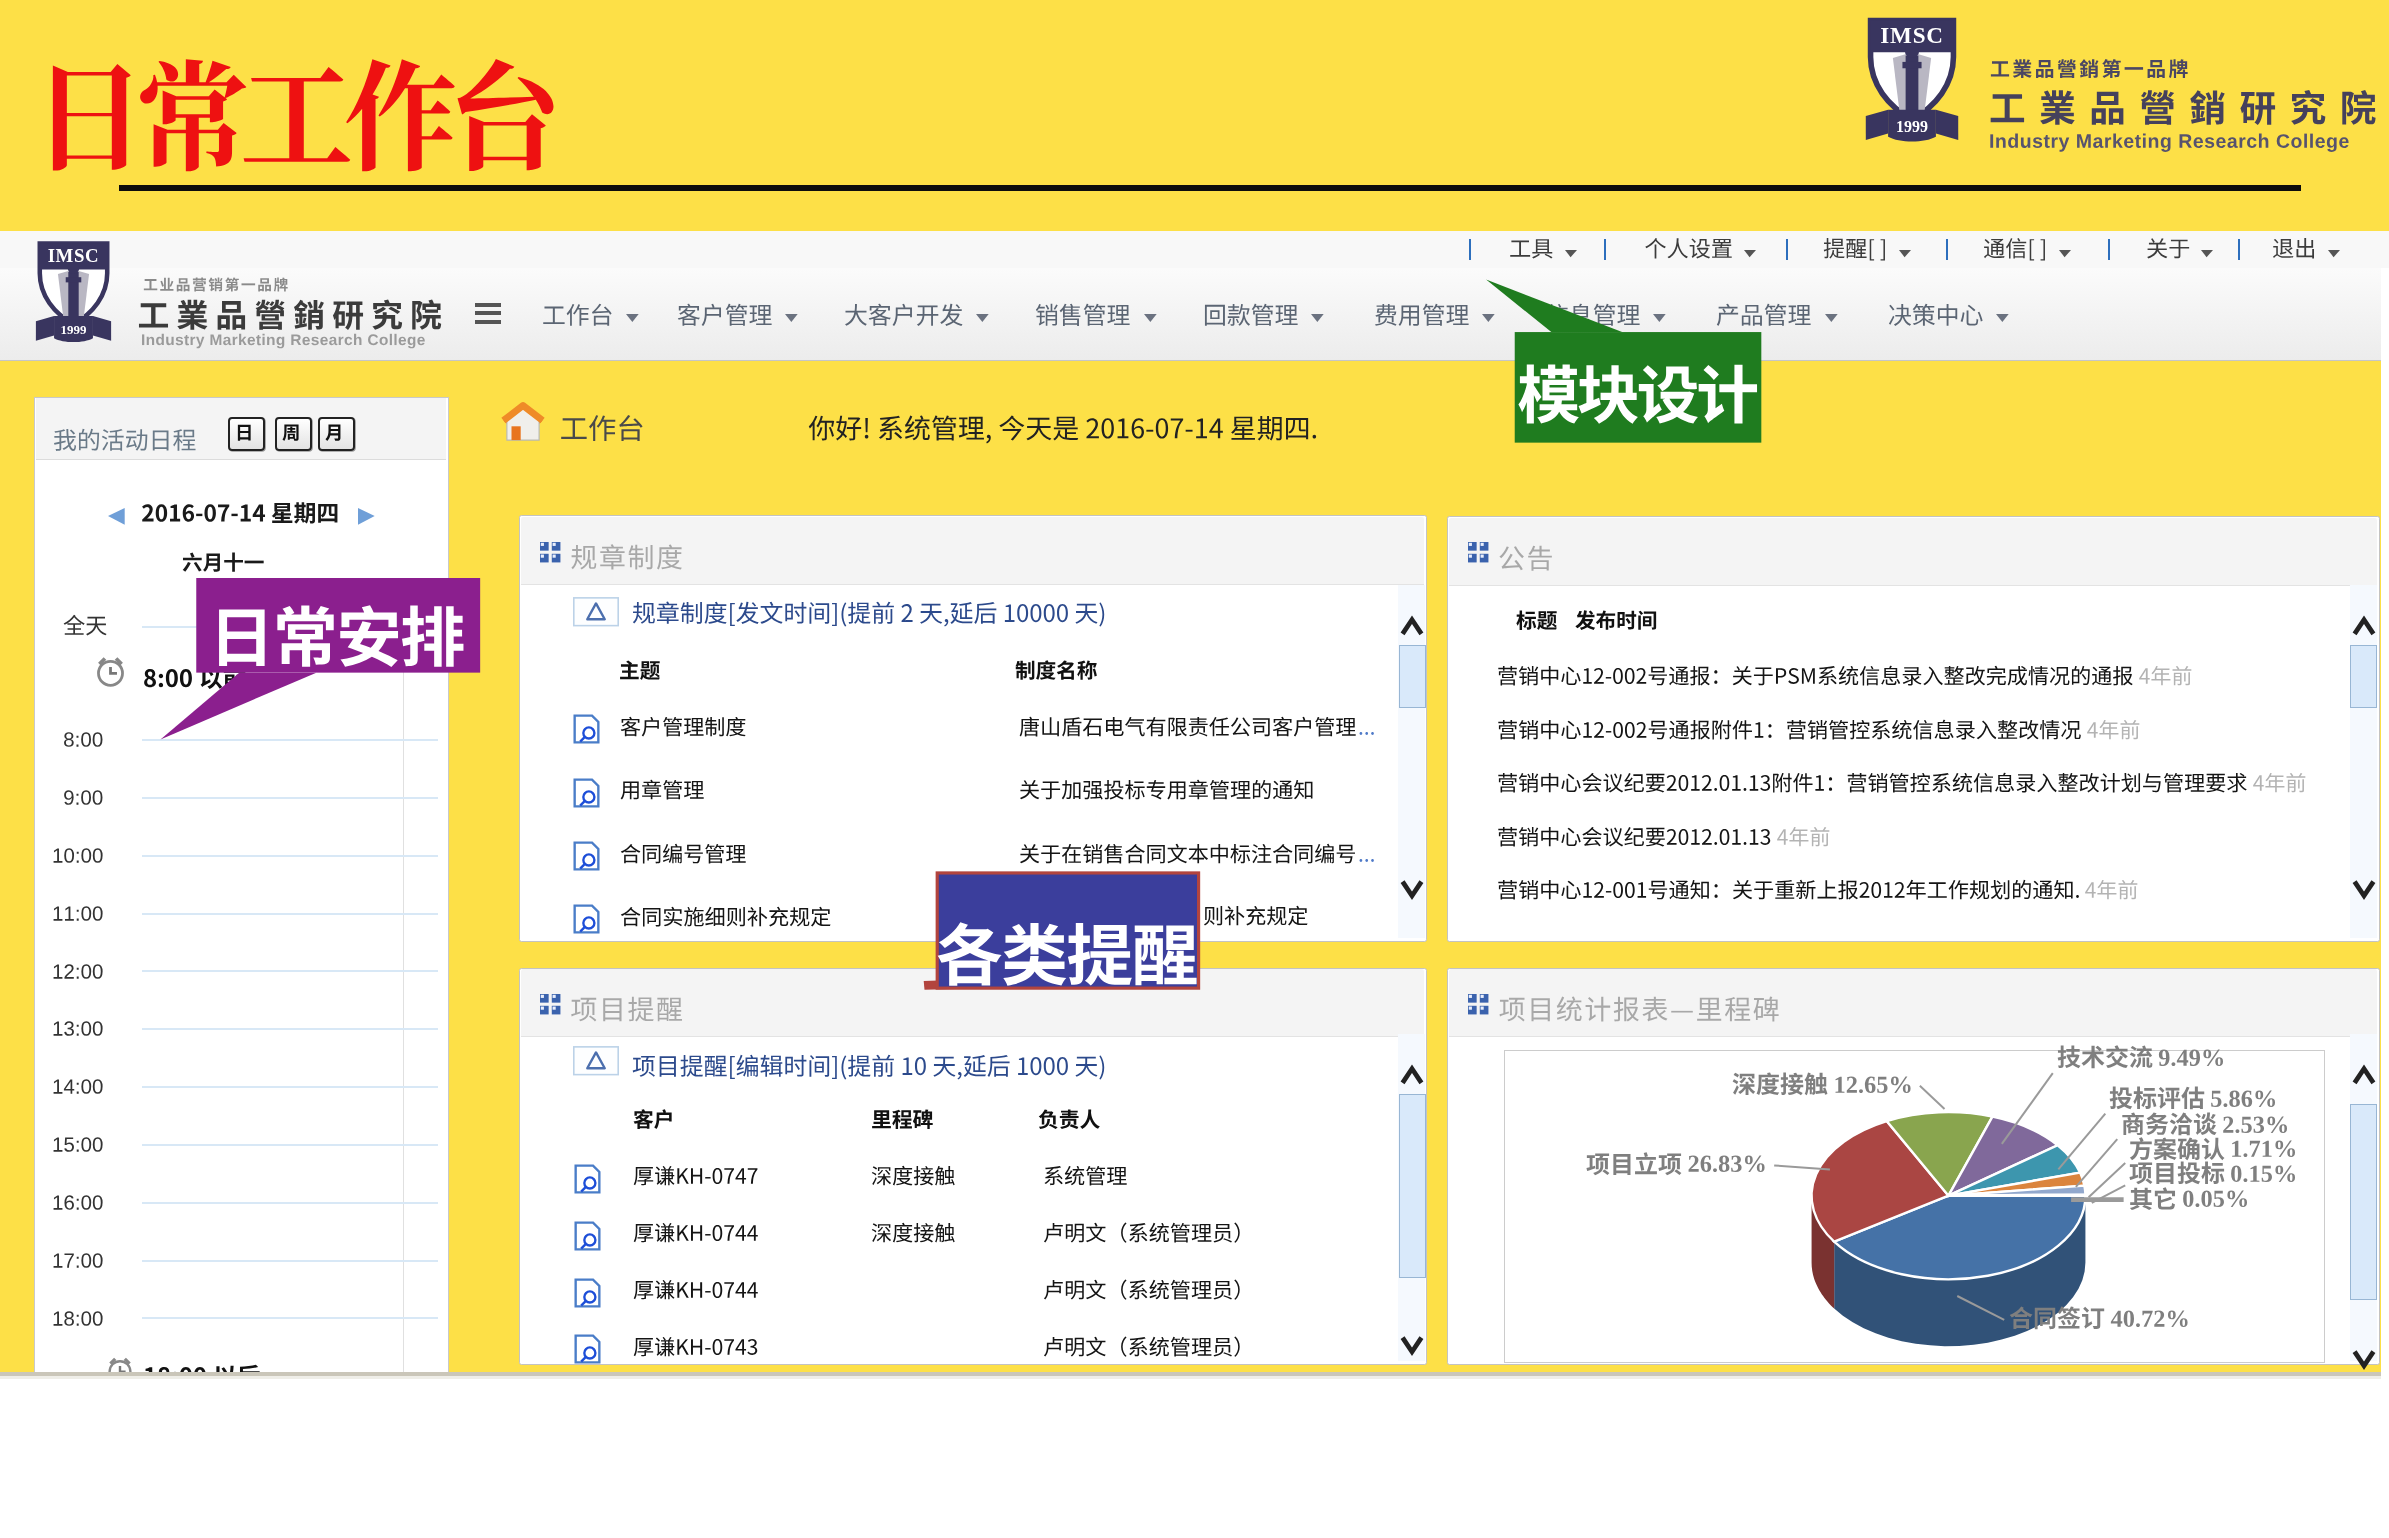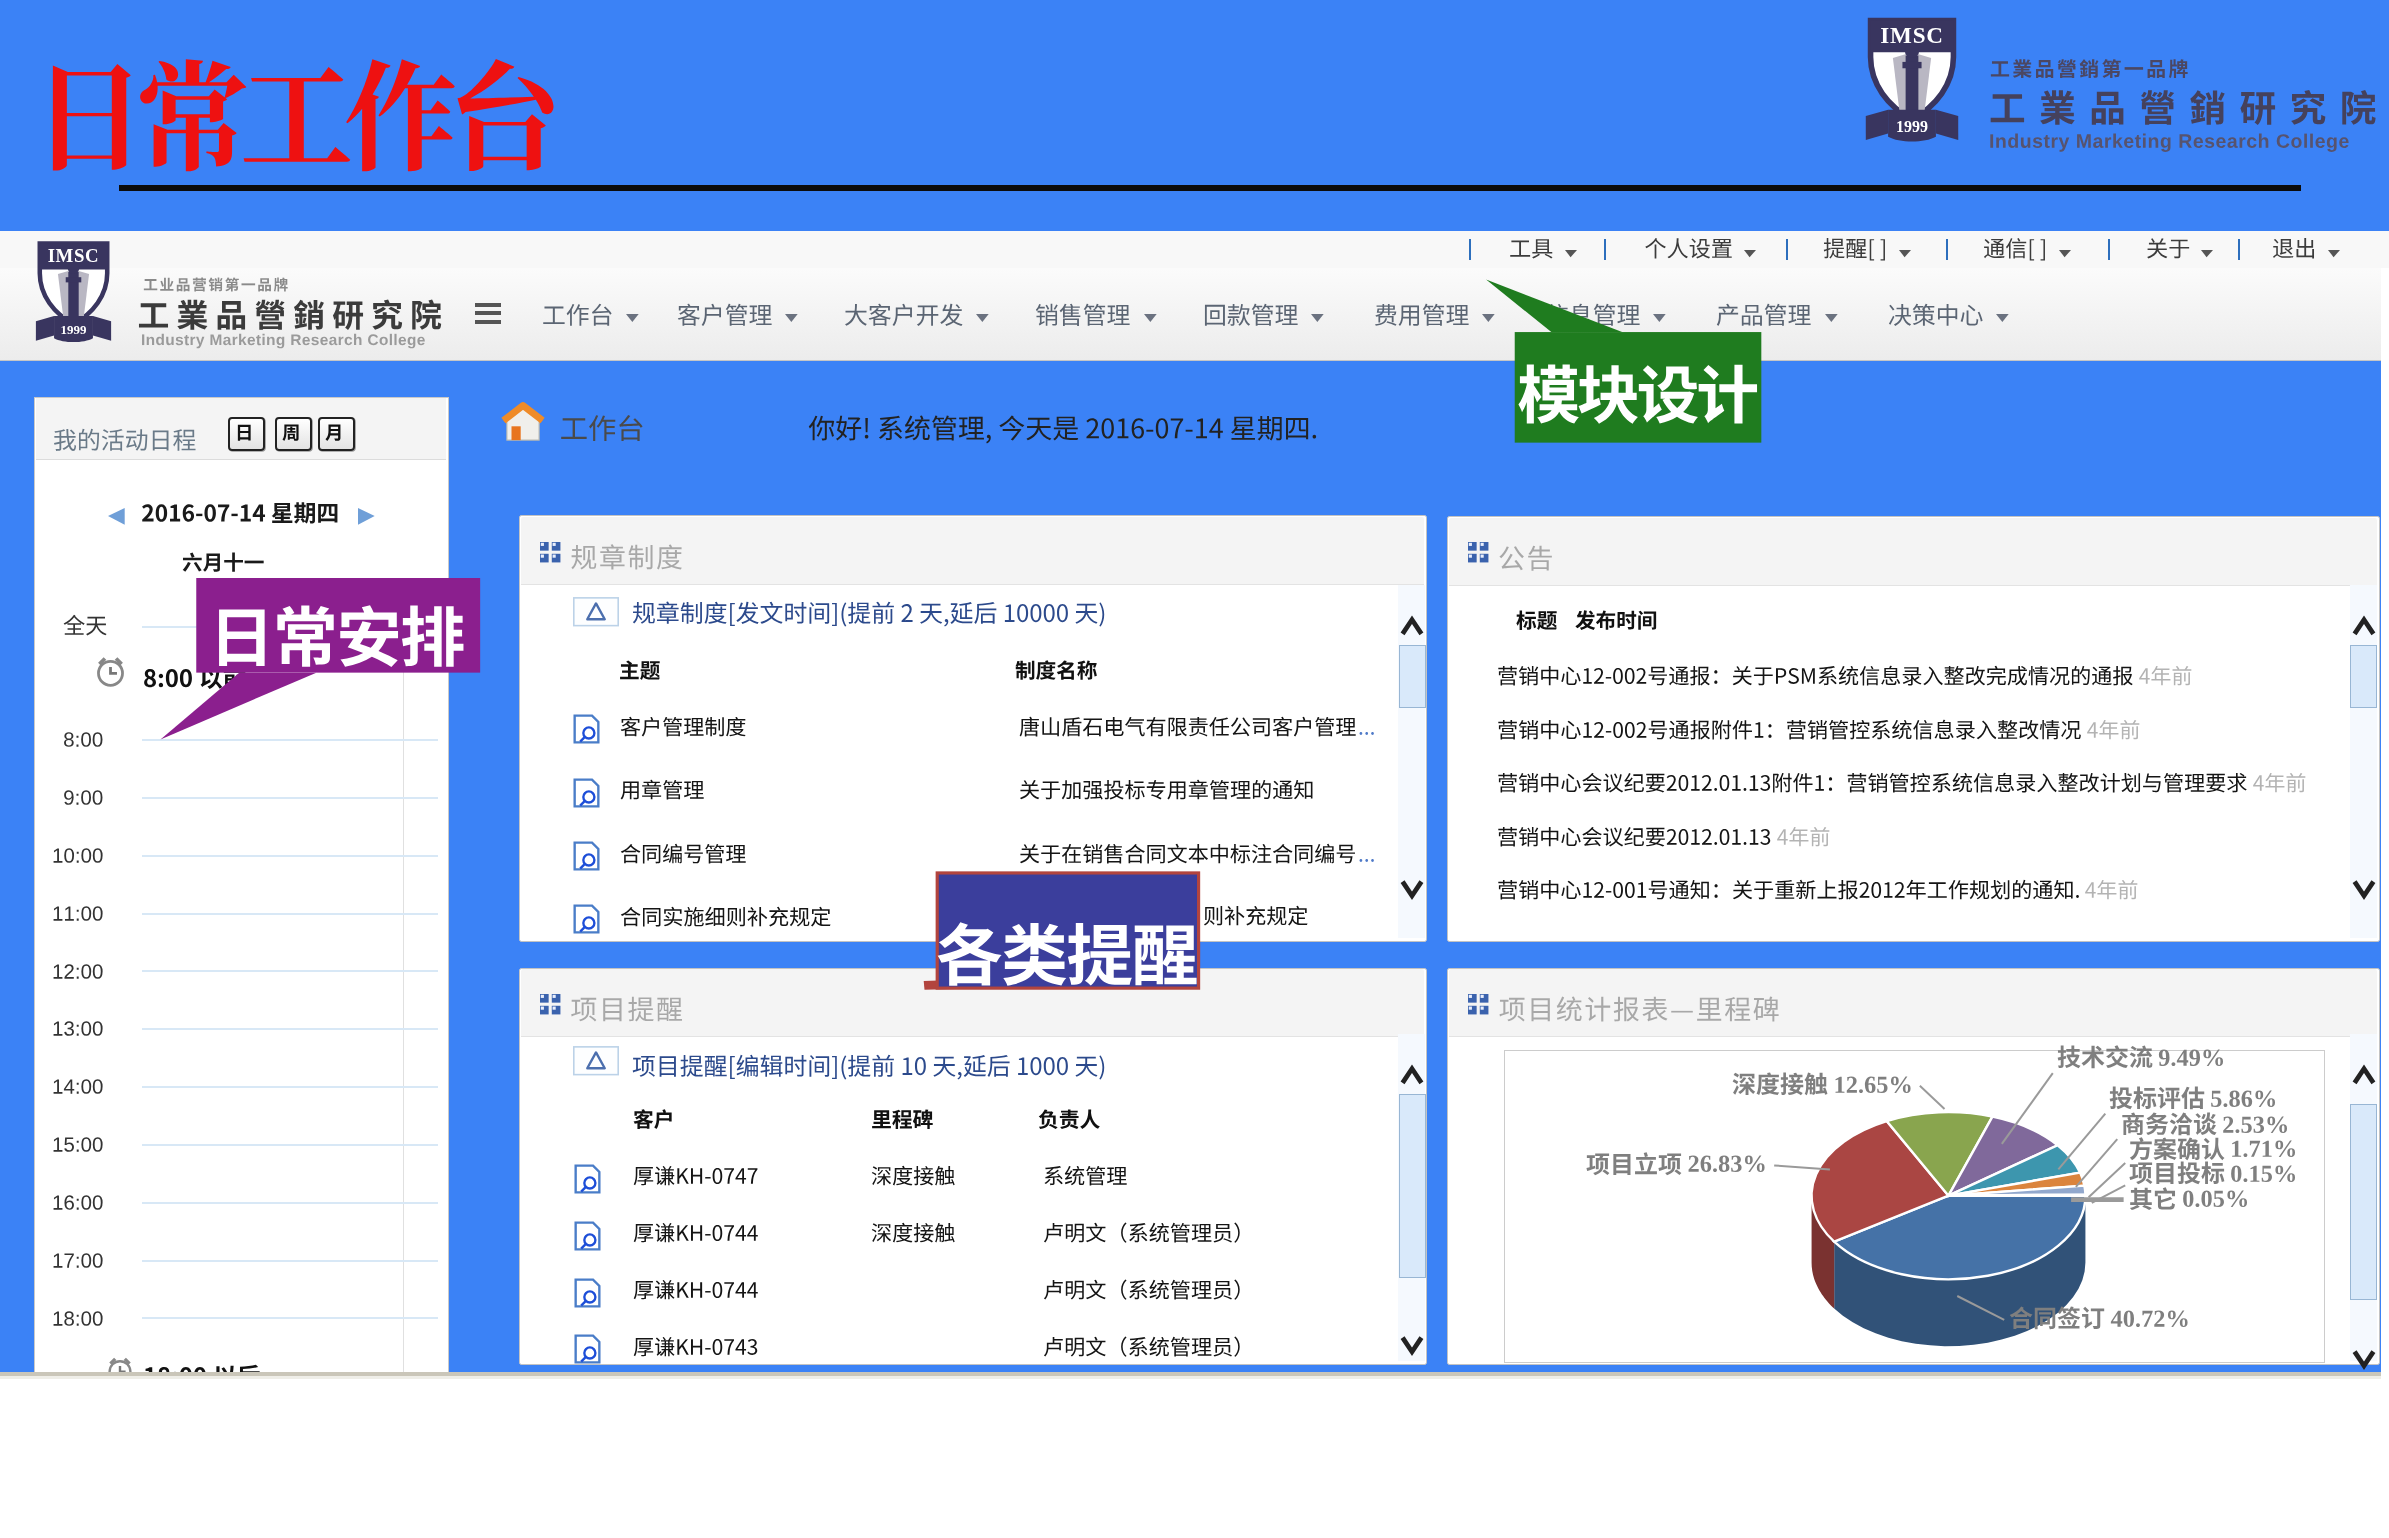--- a/index.html
+++ b/index.html
@@ -1,12 +1,12 @@
 <!DOCTYPE html>
-<html style="font-size:12.7px"><head><meta charset="utf-8"><style>html,body{margin:0;padding:0}#page{position:relative;width:2389px;height:1539px;background:#3b82f6;overflow:hidden;font-family:"Liberation Sans",sans-serif}#page div{position:absolute}.t{position:absolute;overflow:visible}</style></head><body>
+<html style="font-size:12.7px"><head><meta charset="utf-8"><style>html,body{margin:0;padding:0}#page{position:relative;width:2389px;height:1539px;background:#fde047;overflow:hidden;font-family:"Liberation Sans",sans-serif}#page div{position:absolute}.t{position:absolute;overflow:visible}</style></head><body>
 <div id="page">
     <svg width="0" height="0" style="position:absolute">
       <defs>
         <path id="g0" d="M703 371V44H307V371ZM703 400H307V714H703ZM184 742V-83H205C258 -83 307 -53 307 -37V16H703V-75H723C769 -75 828 -46 830 -36V694C850 698 863 706 870 715L752 809L693 742H316L184 796Z"></path>
         <path id="g1" d="M207 835 198 829C232 793 264 733 267 680C366 603 466 800 207 835ZM155 258V-50H172C218 -50 269 -25 269 -15V229H439V-89H459C518 -89 553 -57 553 -50V229H731V89C731 77 727 72 713 72C692 72 620 77 620 77V64C660 57 678 43 689 28C701 11 704 -14 706 -48C830 -38 846 5 846 78V210C867 214 881 223 887 231L772 316L721 258H553V360H651V322H671C707 322 766 342 767 348V495C784 499 797 507 802 514L693 595L641 540H355L235 587V305H251C298 305 349 330 349 339V360H439V258H278L155 306ZM349 388V511H651V388ZM674 837C660 784 635 710 613 656H557V810C582 814 589 823 590 836L439 849V656H186C182 676 176 697 167 719L153 718C157 664 119 615 84 596C52 582 29 554 39 517C52 478 98 468 133 487C169 507 196 556 190 628H804C798 596 789 556 781 530L790 524C835 543 897 577 933 604C953 605 963 607 972 616L861 720L797 656H643C698 691 757 735 795 767C816 766 829 773 834 785Z"></path>
         <path id="g2" d="M32 21 40 -8H942C958 -8 968 -3 971 8C922 51 840 114 840 114L768 21H562V663H881C896 663 907 668 910 679C861 722 780 784 780 784L708 692H98L106 663H434V21Z"></path>
         <path id="g3" d="M511 849C466 673 382 491 305 378L316 369C399 429 475 509 539 607H564V-88H586C648 -88 686 -64 686 -57V177H929C944 177 955 182 958 193C912 233 837 291 837 291L771 205H686V394H910C924 394 935 399 938 410C896 448 826 503 826 503L764 423H686V607H949C963 607 974 612 977 623C932 663 858 721 858 721L791 635H557C584 678 609 725 631 774C655 772 667 780 672 792ZM251 850C202 651 108 448 20 322L32 313C78 348 121 388 161 434V-89H183C229 -89 277 -64 279 -56V516C298 519 306 526 309 535L253 555C297 622 336 696 370 778C394 776 406 785 411 797Z"></path>
         <path id="g4" d="M623 701 614 693C662 651 714 595 757 536C539 529 330 523 197 521C324 587 470 689 546 770C568 768 581 777 586 787L423 852C375 757 227 588 126 535C112 527 85 522 85 522L125 386C136 389 146 396 156 407C416 444 629 481 775 510C799 474 819 438 831 403C959 325 1028 596 623 701ZM694 33H312V295H694ZM312 -46V4H694V-79H714C755 -79 816 -57 818 -51V271C842 276 856 286 863 294L741 389L682 323H319L188 375V-86H206C257 -86 312 -59 312 -46Z"></path>
         <path id="g5" d="M45 101V-20H959V101H565V620H903V746H100V620H428V101Z"></path>
         <path id="g6" d="M257 586C270 563 283 531 291 507H100V413H439V369H149V282H439V238H56V139H343C256 87 139 45 26 22C51 -2 86 -49 103 -78C222 -46 345 11 439 84V-90H558V90C650 12 771 -48 895 -79C913 -46 948 4 976 30C860 48 744 88 659 139H948V238H558V282H860V369H558V413H906V507H709L757 588H945V686H815C838 721 866 766 893 812L768 842C754 798 727 737 704 697L740 686H651V850H538V686H464V850H352V686H260L309 704C296 743 263 802 233 845L130 810C153 773 178 724 193 686H59V588H269ZM623 588C613 560 600 531 589 507H395L418 511C411 532 398 562 384 588Z"></path>

